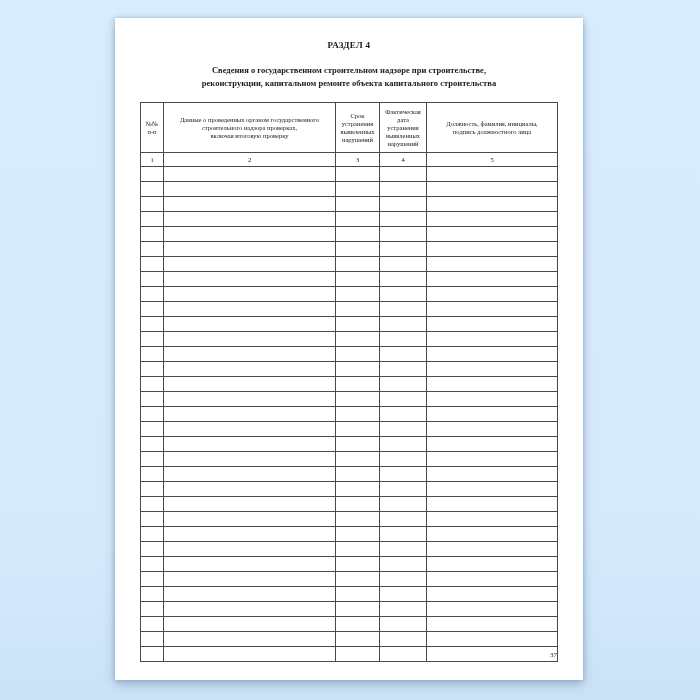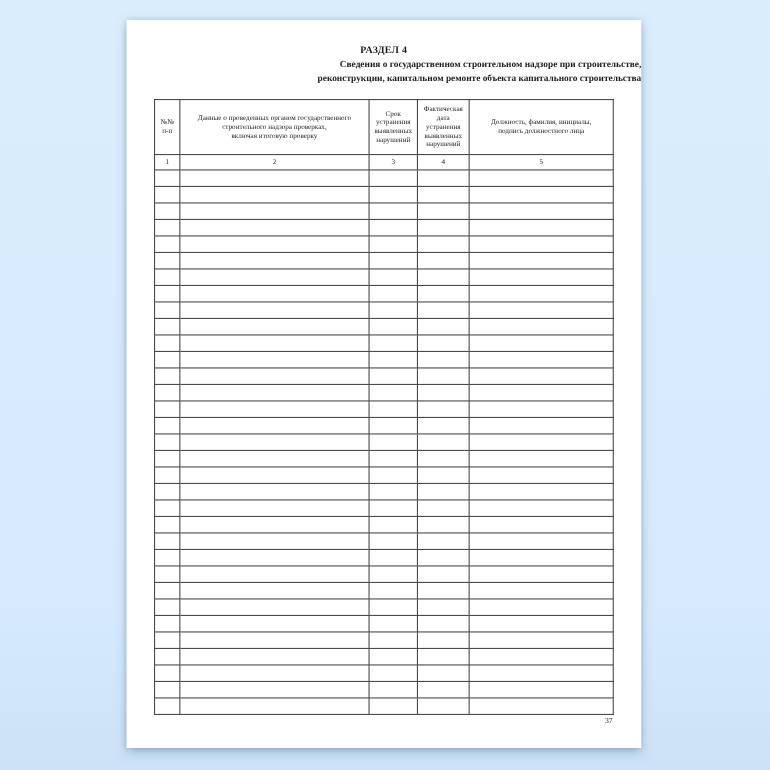--- a/index.html
+++ b/index.html
@@ -26,22 +26,22 @@
   }
   .section-title {
     margin: 21px 0 0 0;
     text-align: center;
     font-size: 9px;
     line-height: 13px;
     font-weight: bold;
     letter-spacing: 0.3px;
   }
   .section-subtitle {
-    margin: 0;
-    text-align: right;
+    margin: 12px;
+    text-align: center;
     font-size: 8.5px;
     line-height: 13px;
     font-weight: bold;
     white-space: pre-line;
   }
   table.journal {
     border-collapse: collapse;
     table-layout: fixed;
     width: 417px;
     margin: 12px 0 0 25px;

